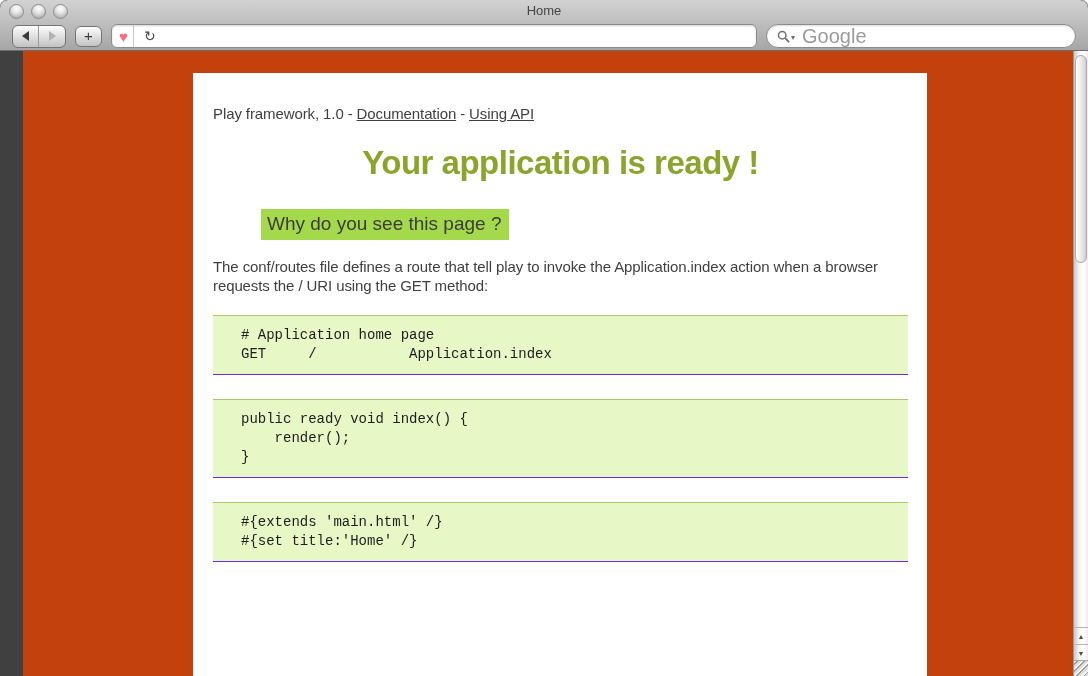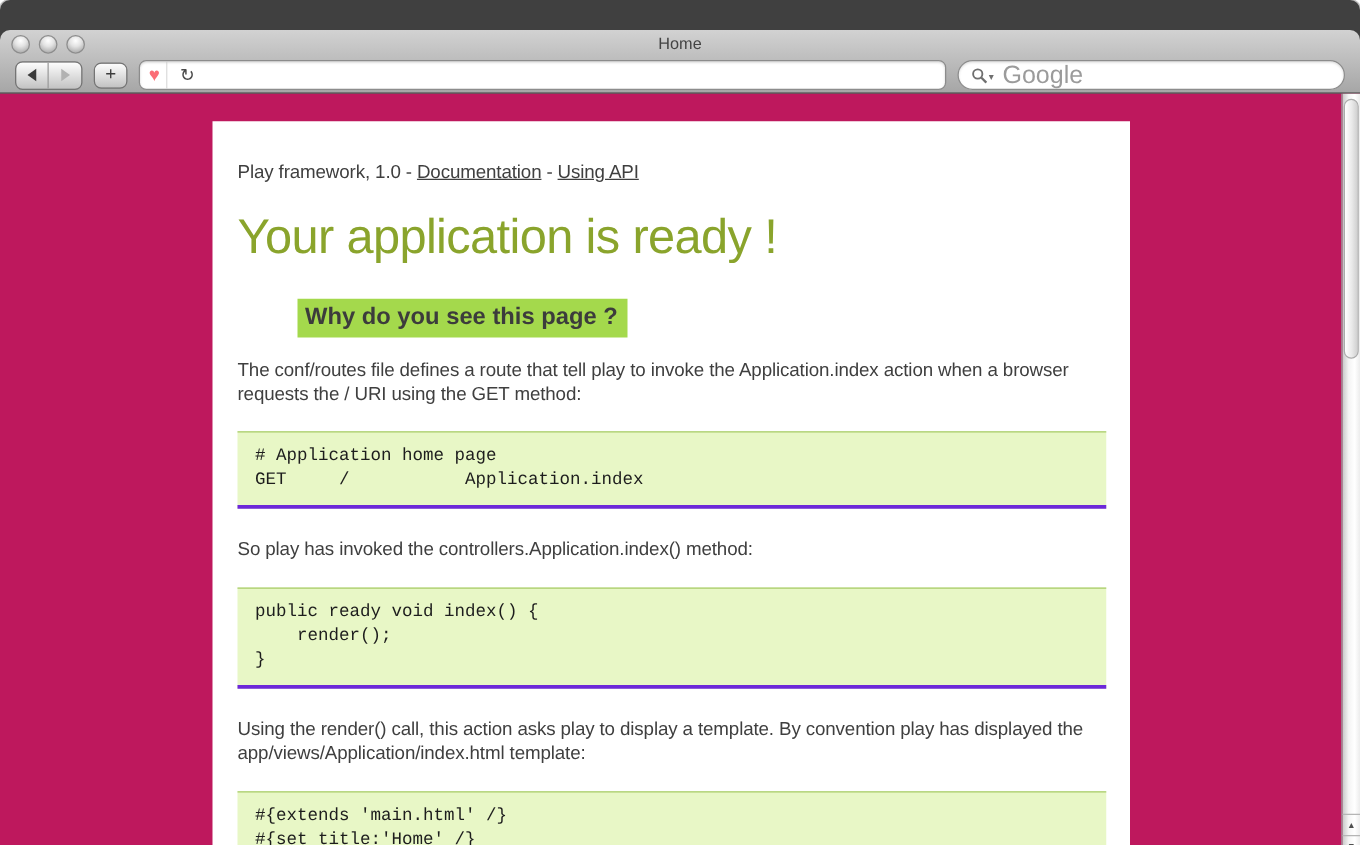--- a/index.html
+++ b/index.html
@@ -1,19 +1,19 @@
 <!DOCTYPE html>
 <html><head>
 <meta charset="utf-8">
 <style>
   html,body{margin:0;padding:0;background:#ffffff;font-family:"Liberation Sans",sans-serif;}
   .window{width:1088px;height:676px;overflow:hidden;border-radius:8px 8px 0 0;position:relative;background:#404040;box-shadow:0 0 0 1px rgba(0,0,0,.25);}
 
   
-  .chrome{height:50px;background:linear-gradient(#d2d2d2,#a6a6a6);border-bottom:1px solid #6e6e6e;border-radius:8px 8px 0 0;margin-top:24px;}
+  .chrome{height:50px;background:linear-gradient(#d2d2d2,#a6a6a6);border-bottom:1px solid #6e6e6e;border-radius:8px 8px 0 0;}
   .titlebar{position:relative;height:22px;}
   .traffic{position:absolute;left:9px;top:4px;display:flex;gap:7px;}
   .light{width:13px;height:13px;border-radius:50%;border:1px solid #8d8d8d;
          background:radial-gradient(circle at 50% 28%,#ffffff 0%,#e3e3e3 40%,#b8b8b8 75%,#a5a5a5 100%);}
   .wtitle{text-align:center;font-size:13px;line-height:22px;color:#444;}
   .toolbar{display:flex;align-items:center;height:28px;padding:0 12px;gap:9px;}
   .navgroup{display:flex;height:21px;border:1px solid #747474;border-radius:6px;overflow:hidden;background:linear-gradient(#fdfdfd,#c2c2c2);}
   .navbtn{width:26px;height:21px;display:flex;align-items:center;justify-content:center;background:transparent;border:none;padding:0;}
   .navbtn.first{border-right:1px solid #9a9a9a;}
   .tri-left{width:0;height:0;border-top:5px solid transparent;border-bottom:5px solid transparent;border-right:7px solid #3a3a3a;}
@@ -25,33 +25,33 @@
   .heart{color:#fb6d76;font-size:15px;line-height:1;margin-right:5px;}
   .urltext{font-size:14px;color:#2e2e2e;flex:1;white-space:nowrap;overflow:hidden;}
   .reload{width:32px;height:22px;display:flex;align-items:center;justify-content:center;border-left:1px solid #c9c9c9;
           font-size:14px;color:#4a4a4a;border-radius:0 6px 6px 0;}
   .searchfield{width:288px;height:22px;background:#fff;border:1px solid #8c8c8c;border-radius:12px;display:flex;align-items:center;
                padding:0 10px;box-shadow:inset 0 1px 2px rgba(0,0,0,.15);}
   .dd{font-size:8px;color:#6f6f6f;margin:2px 0 0 1px;}
   .searchph{font-size:20px;color:#9b9b9b;margin-left:7px;}
 
   
-  .viewport{position:relative;height:625px;background:#be185d;}
+  .viewport{position:relative;height:625px;background:#c2410c;margin-left:23px;}
   .canvas{position:absolute;left:0;top:0;right:15px;bottom:0;overflow:hidden;}
   .panel{position:absolute;left:170px;top:22px;width:734px;height:603px;background:#ffffff;overflow:hidden;
          padding:32px 19px 0 20px;box-sizing:border-box;color:#3f3f3f;}
   .meta{display:flex;gap:4px;font-size:12.5px;margin:0;align-items:baseline;}
   .meta a{color:#3f3f3f;text-decoration:underline;cursor:pointer;}
-  h1.apptitle{font-size:39px;font-weight:normal;color:#8aa42c;margin:12px 0 14px 0;letter-spacing:-.5px;}
+  h1.apptitle{font-size:33px;font-weight:bold;color:#8aa42c;margin:12px 0 14px 0;letter-spacing:-.5px;text-align:center;}
   .panel p{font-size:15px;line-height:1.25;margin:0 0 20px 0;letter-spacing:-.1px;max-width:680px;}
   .plink{color:inherit;text-decoration:underline;cursor:pointer;}
-  h2.sec{margin:26px 0 18px 0;font-weight:bold;padding-left:48px;}
+  h2.sec{margin:26px 0 18px 0;font-weight:normal;padding-left:48px;}
   .hl{display:inline-block;background:#a4d94c;color:#3c3c3c;font-size:19px;padding:4px 8px 5px 6px;}
-  pre.code{background:#e8f7c6;border-top:1px solid #a8cc69;border-bottom:3px solid #6d28d9;margin:0 0 24px 0;
-           padding:10px 14px;font-family:"Liberation Mono","DejaVu Sans Mono",monospace;font-size:14px;line-height:19px;
+  pre.code{background:#e8f7c6;border-top:1px solid #a8cc69;border-bottom:1px solid #6d28d9;margin:0 0 24px 0;
+           padding:10px 28px;font-family:"Liberation Mono","DejaVu Sans Mono",monospace;font-size:14px;line-height:19px;
            color:#1d1d1d;white-space:pre;}
   strong{font-weight:normal;}
 
   
   .scrollbar{position:absolute;right:0;top:0;bottom:0;width:15px;background:linear-gradient(to right,#c8c8c8,#f4f4f4 35%,#ffffff 70%,#ececec);border-left:1px solid #9a9a9a;box-sizing:border-box;}
   .thumb{position:absolute;left:1px;top:4px;width:12px;height:208px;border-radius:7px;border:1px solid #ababab;
          background:linear-gradient(to right,#ffffff,#e9e9e9 55%,#cfcfcf);box-sizing:border-box;}
   .sb-arrows{position:absolute;left:0;right:0;bottom:15px;}
   .sb-btn{height:16px;display:flex;align-items:center;justify-content:center;font-size:7px;color:#4f4f4f;border-top:1px solid #b5b5b5;}
   .grip{position:absolute;left:0;right:0;bottom:0;height:15px;border-top:1px solid #a8a8a8;
@@ -118,27 +118,25 @@
 
         <h2 class="sec">
           <span class="hl">Why do you see this page ?</span>
         </h2>
 
         <p><span>The </span><strong>conf/routes</strong><span> file defines a route that tell play to invoke the </span><strong>Application.index</strong><span> action when a browser requests the </span><strong>/</strong><span> URI using the </span><strong>GET</strong><span> method:</span></p>
 
         <pre class="code"># Application home page
 GET     /           Application.index</pre>
 
-        <p><span>So play has invoked the </span><strong>controllers.Application.index()</strong><span> method:</span></p>
 
         <pre class="code">public ready void index() {
     render();
 }</pre>
 
-        <p><span>Using the </span><strong>render()</strong><span> call, this action asks play to display a template. By convention play has displayed the </span><strong>app/views/Application/index.html</strong><span> template:</span></p>
 
         <pre class="code">#{extends 'main.html' /}
 #{set title:'Home' /}</pre>
 
       </div>
     </div>
 
     <div class="scrollbar">
       <div class="thumb"></div>
       <div class="sb-arrows">

